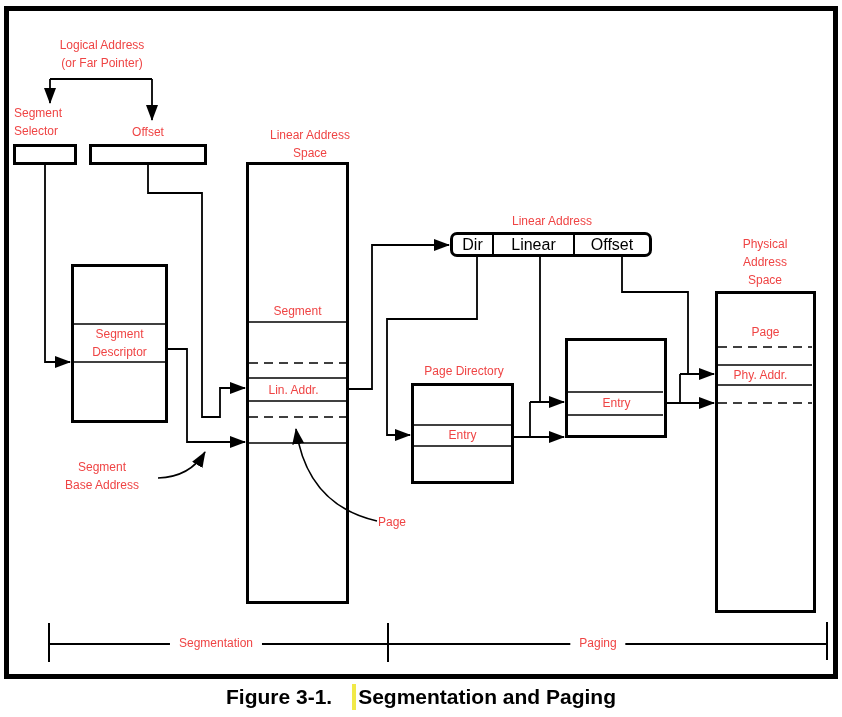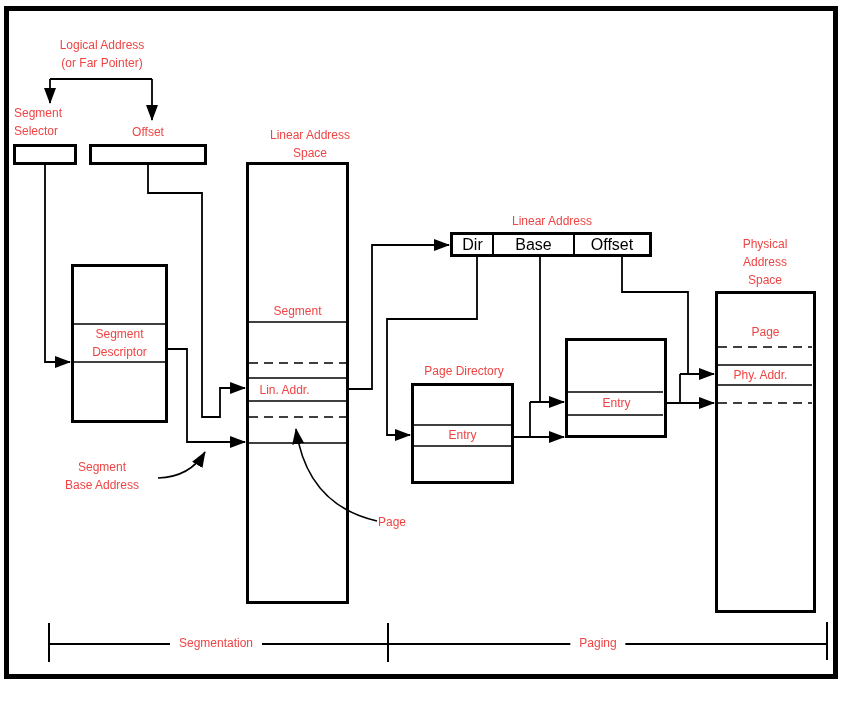--- a/index.html
+++ b/index.html
@@ -104,51 +104,56 @@
       <path d="M388,623 V662"></path>
       <path d="M827,622 V660"></path>
       <path d="M49,644 H827"></path>
     </g>
   </svg>
 
   <div class="box" style="left:13px;top:144px;width:64px;height:21px;"></div>
   <div class="box" style="left:89px;top:144px;width:118px;height:21px;"></div>
   <div class="box" style="left:71px;top:264px;width:97px;height:159px;"></div>
   <div class="box" style="left:246px;top:162px;width:103px;height:442px;"></div>
-  <div class="box" style="left:450px;top:232px;width:202px;height:25px;">
+  <div class="box" style="left:450px;top:232px;width:202px;height:25px;border-radius:7px;">
     <div class="la-cells">
       <div class="la-cell">Dir</div>
-      <div class="la-cell">Base</div>
+      <div class="la-cell">Linear</div>
       <div class="la-cell">Offset</div>
     </div>
   </div>
   <div class="box" style="left:411px;top:383px;width:103px;height:101px;"></div>
   <div class="box" style="left:565px;top:338px;width:102px;height:100px;"></div>
   <div class="box" style="left:715px;top:291px;width:101px;height:322px;"></div>
 
   <div class="lbl c" style="left:22px;top:36px;width:160px;">Logical Address
 (or Far Pointer)</div>
   <div class="lbl" style="left:14px;top:104px;width:100px;">Segment
 Selector</div>
   <div class="lbl c" style="left:98px;top:123px;width:100px;">Offset</div>
   <div class="lbl c" style="left:72px;top:325px;width:95px;">Segment
 Descriptor</div>
   <div class="lbl c" style="left:27px;top:458px;width:150px;">Segment
 Base Address</div>
   <div class="lbl c" style="left:235px;top:126px;width:150px;">Linear Address
 Space</div>
   <div class="lbl c" style="left:247px;top:302px;width:101px;">Segment</div>
-  <div class="lbl c" style="left:238px;top:381px;width:93px;">Lin. Addr.</div>
+  <div class="lbl c" style="left:247px;top:381px;width:93px;">Lin. Addr.</div>
   <div class="lbl" style="left:378px;top:513px;width:70px;">Page</div>
   <div class="lbl c" style="left:477px;top:212px;width:150px;">Linear Address</div>
   <div class="lbl c" style="left:389px;top:362px;width:150px;">Page Directory</div>
   <div class="lbl c" style="left:412px;top:426px;width:101px;">Entry</div>
   <div class="lbl c" style="left:566px;top:394px;width:101px;">Entry</div>
   <div class="lbl c" style="left:690px;top:235px;width:150px;">Physical
 Address
 Space</div>
   <div class="lbl c" style="left:716px;top:323px;width:99px;">Page</div>
   <div class="lbl c" style="left:716px;top:366px;width:89px;">Phy. Addr.</div>
   <div class="lbl ctr" style="left:216px;top:634px;">Segmentation</div>
   <div class="lbl ctr" style="left:598px;top:634px;">Paging</div>
 
+  <div class="caption">
+    <span>Figure 3-1.</span>
+    <span class="hl-bar" style="background: rgb(241, 233, 72);"></span>
+    <span>Segmentation and Paging</span>
+  </div>
 
 </div>
 
 </body></html>

